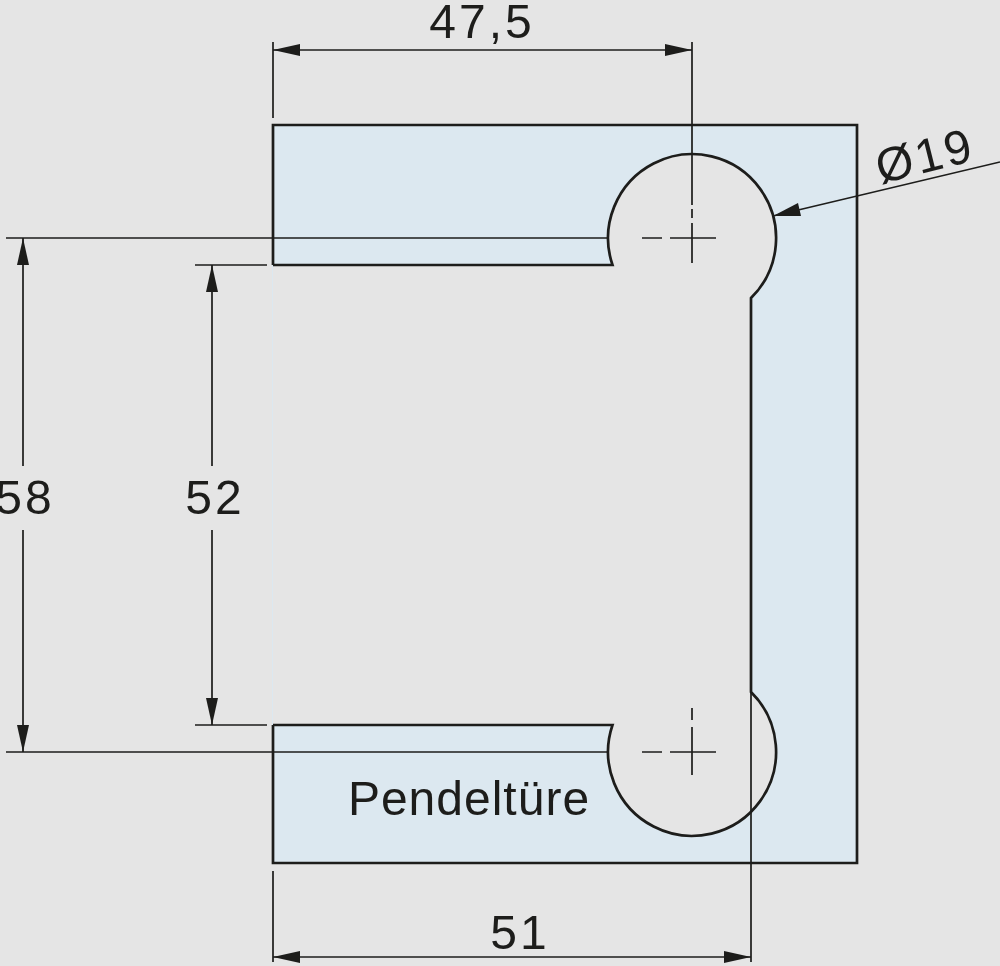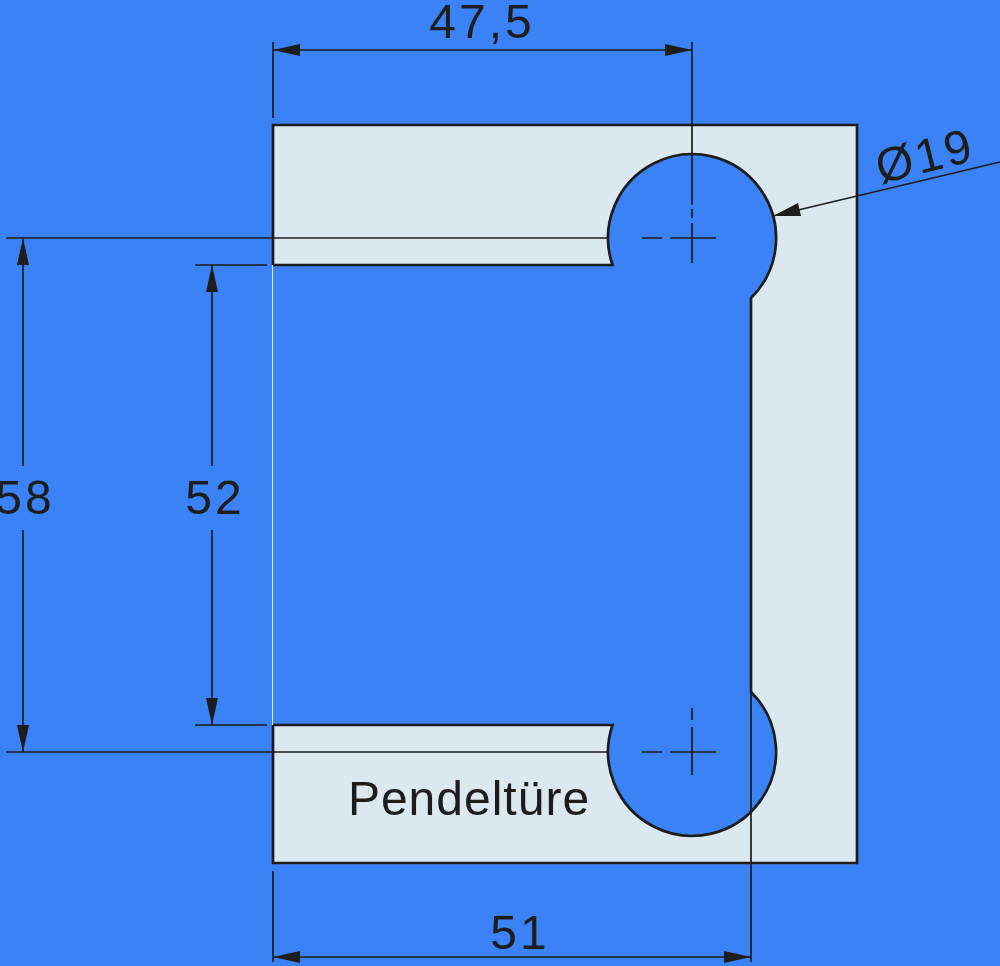--- a/index.html
+++ b/index.html
@@ -1,20 +1,20 @@
 <!DOCTYPE html>
 <html><head>
 <meta charset="utf-8">
 <style>
   html, body { margin: 0; padding: 0; background: #ffffff; }
   .stage {
     position: relative;
     width: 1000px;
     height: 966px;
-    background: #3b82f6;
+    background: #e5e5e5;
     overflow: hidden;
   }
   svg { display: block; }
   svg .line    { stroke: currentColor; fill: none; stroke-width: 1.7px; }
   svg .outline { stroke: currentColor; fill: none; stroke-width: 2.7px; }
   svg .arrow   { fill: currentColor; stroke: none; }
   svg text {
     fill: currentColor;
     font-family: "Liberation Sans", "DejaVu Sans", sans-serif;
     font-size: 48px;

